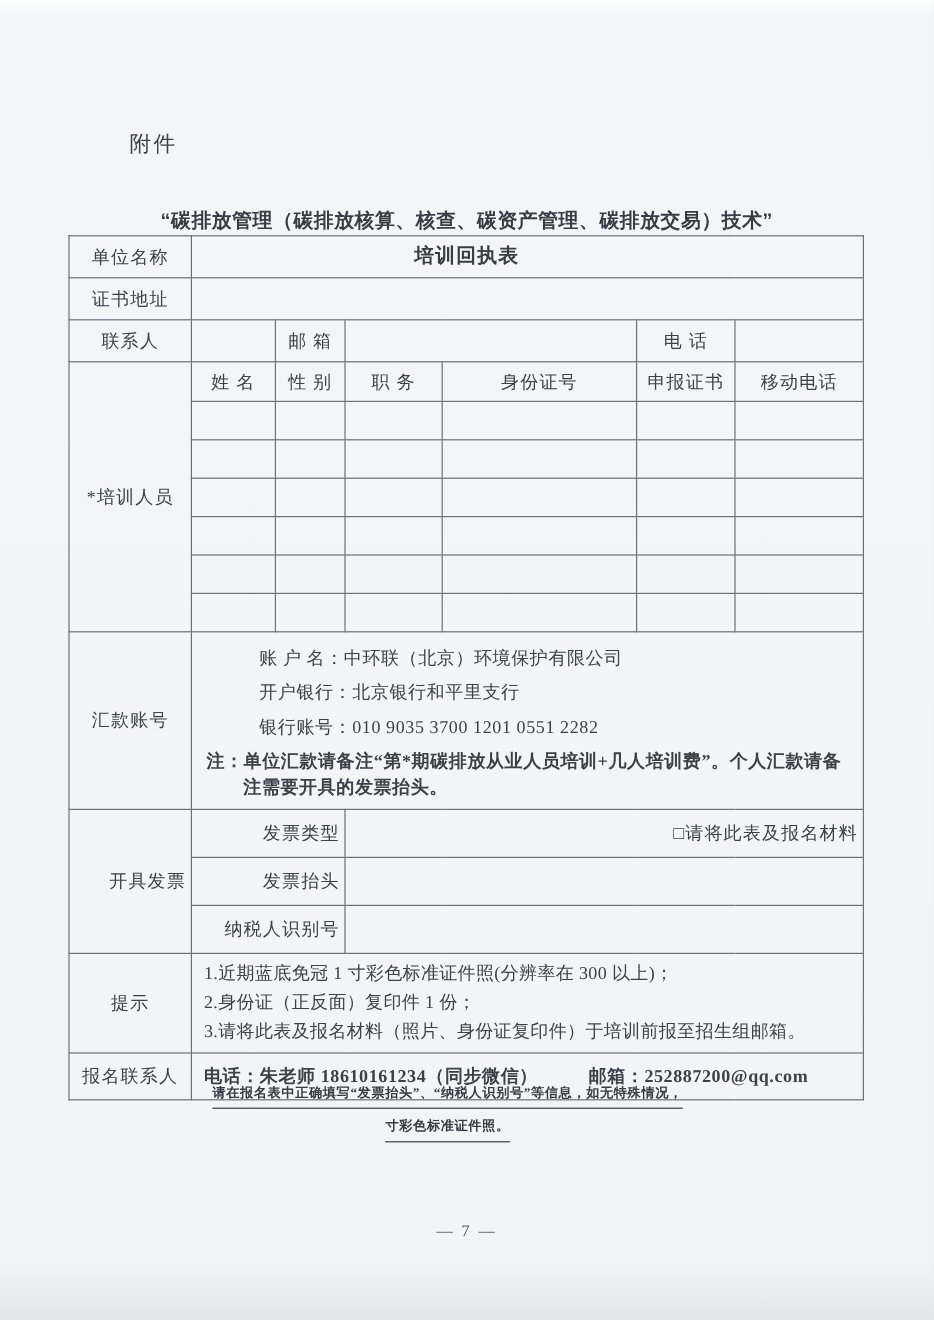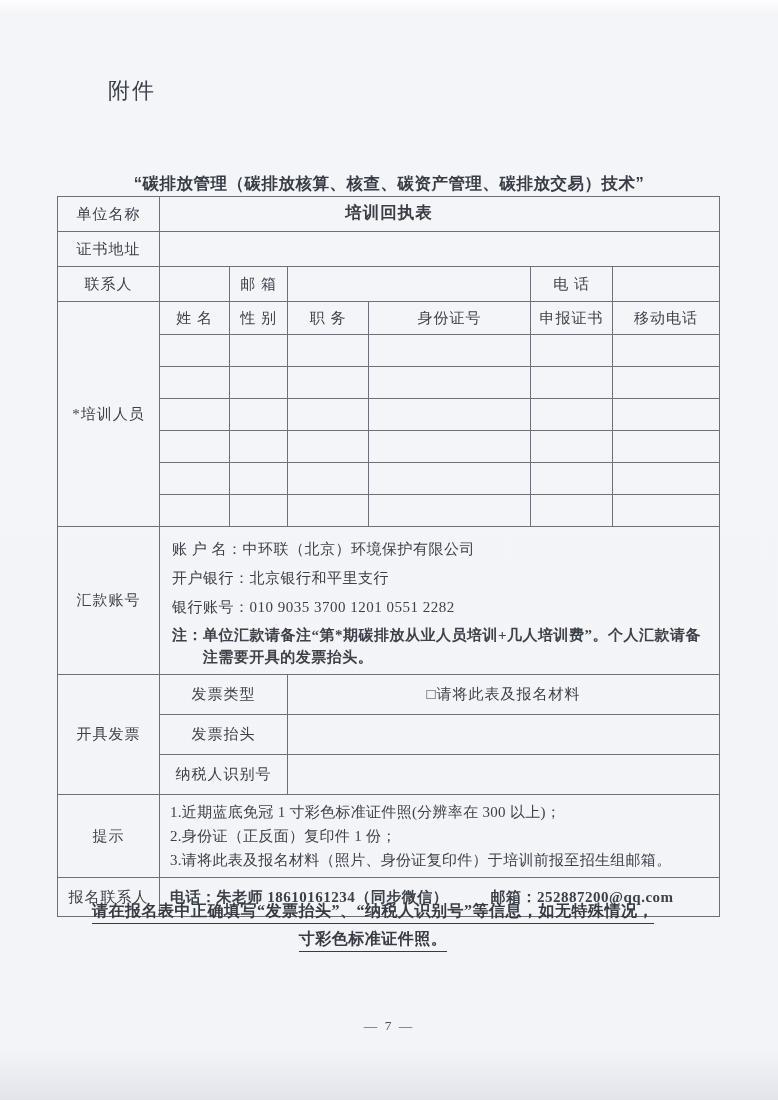--- a/index.html
+++ b/index.html
@@ -8,22 +8,22 @@
     background:#e9eaef;
     font-family:"Liberation Serif","DejaVu Serif",serif;
     -webkit-font-smoothing:antialiased;
   }
   .sheet{
     position:relative;width:778px;height:1100px;overflow:hidden;
     background:linear-gradient(180deg,#fdfdfe 0px,#f4f5f9 14px,#f3f4f8 1050px,#e3e4ea 1100px);
     color:#3c4149;
   }
   .attach{
-    position:absolute;left:108px;top:76px;
-    font-size:22px;letter-spacing:2px;color:#3c4149;
+    position:absolute;left:108px;top:108px;
+    font-size:18px;letter-spacing:2px;color:#3c4149;
   }
   .title{
     position:absolute;left:0;width:778px;text-align:center;
     font-family:"Liberation Sans","DejaVu Sans",sans-serif;
     font-weight:bold;color:#383d45;margin-top:42px;
   }
   .title-1{top:131px;font-size:16.5px;letter-spacing:.5px;}
   .title-2{top:160px;font-size:16.5px;letter-spacing:1px;text-align:center;}
   table.form{
     position:absolute;left:57px;top:196px;width:662px;
@@ -33,36 +33,36 @@
   table.form td{
     border:1px solid #6b717b;
     padding:0 4px;
     overflow:hidden;
     vertical-align:middle;
   }
   td.lbl{text-align:center;letter-spacing:1px;}
   .row-basic td{height:34px;}
   .row-thead td{height:32px;}
   .row-empty td{height:31px;}
-  .row-inv td{height:39px;}
+  .row-inv td{height:39px;text-align:right;}
   .row-contact td{height:38px;}
   .remit-cell{padding:8px 10px 6px 12px !important;}
-  .remit-cell .line{line-height:29px;letter-spacing:.5px;}
+  .remit-cell .line{line-height:29px;letter-spacing:.5px;margin-left:44px;}
   .remit-cell .note{
     font-weight:bold;line-height:22px;margin-top:2px;
     padding-left:2.05em;text-indent:-2.05em;letter-spacing:.5px;
   }
   .inv-val{text-align:center;letter-spacing:1px;}
   .tips-cell{padding:5px 6px 5px 10px !important;}
   .tips-cell .tip{line-height:24px;letter-spacing:.3px;}
   .contact-val{font-weight:bold;padding-left:10px !important;letter-spacing:.5px;}
   .contact-val .mail{margin-left:38px;}
   .footnote{
     position:absolute;left:0;width:746px;text-align:center;
-    font-weight:bold;color:#373c44;font-size:16px;letter-spacing:.5px;
+    font-weight:bold;color:#373c44;font-size:11px;letter-spacing:.5px;
   }
   .footnote div{
     display:inline-block;
     border-bottom:1.5px solid #373c44;
     padding-bottom:2px;line-height:20px;
   }
   .fn-1{top:901px;}
   .fn-2{top:929px;}
   .pageno{
     position:absolute;left:0;top:1018px;width:778px;text-align:center;

